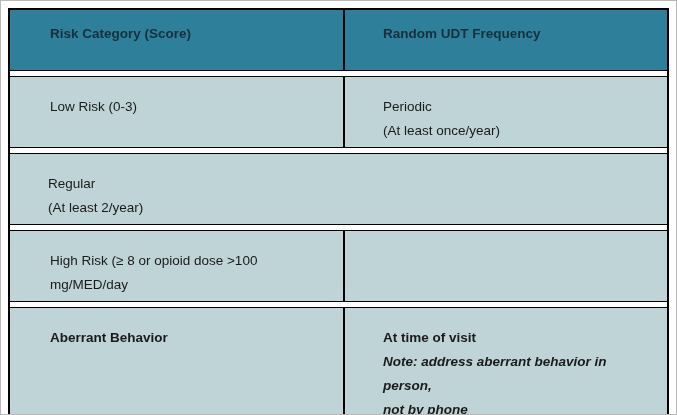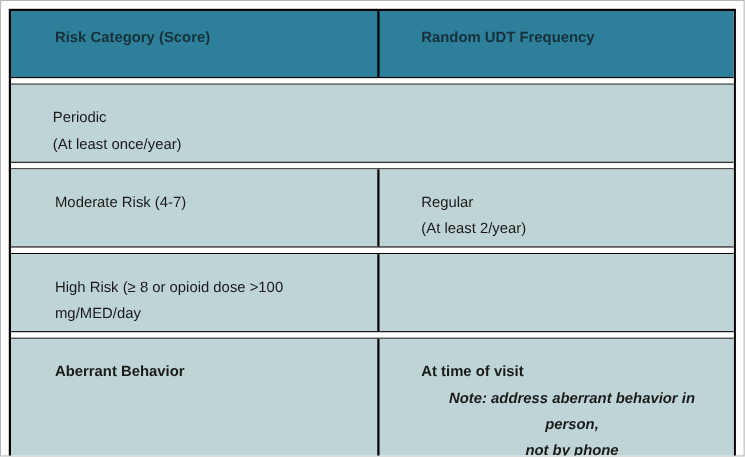--- a/index.html
+++ b/index.html
@@ -54,52 +54,51 @@
   .separator {
     height: 7px;
     background: #ffffff;
     border-top: 1px solid var(--border-color);
     border-bottom: 1px solid var(--border-color);
   }
   .line { line-height: 24px; }
   .note-line {
     line-height: 24px;
     font-style: italic;
-    text-align: center;
   }
 </style>
 </head>
 <body>
 
 <div class="table-wrap">
 
   <div class="row header-row">
     <div class="cell-left">
       <div class="cell-text">Risk Category (Score)</div>
     </div>
     <div class="cell-right">
       <div class="cell-text">Random UDT Frequency</div>
     </div>
   </div>
 
   <div class="separator"></div>
 
   <div class="row body-row row-std">
+    <div class="cell-left">
+      <div class="line">Low Risk (0-3)</div>
+    </div>
     <div class="cell-right">
       <div class="line">Periodic</div>
       <div class="line">(At least once/year)</div>
     </div>
   </div>
 
   <div class="separator"></div>
 
   <div class="row body-row row-std">
-    <div class="cell-left">
-      <div class="line">Moderate Risk (4-7)</div>
-    </div>
     <div class="cell-right">
       <div class="line">Regular</div>
       <div class="line">(At least 2/year)</div>
     </div>
   </div>
 
   <div class="separator"></div>
 
   <div class="row body-row row-std">
     <div class="cell-left">

